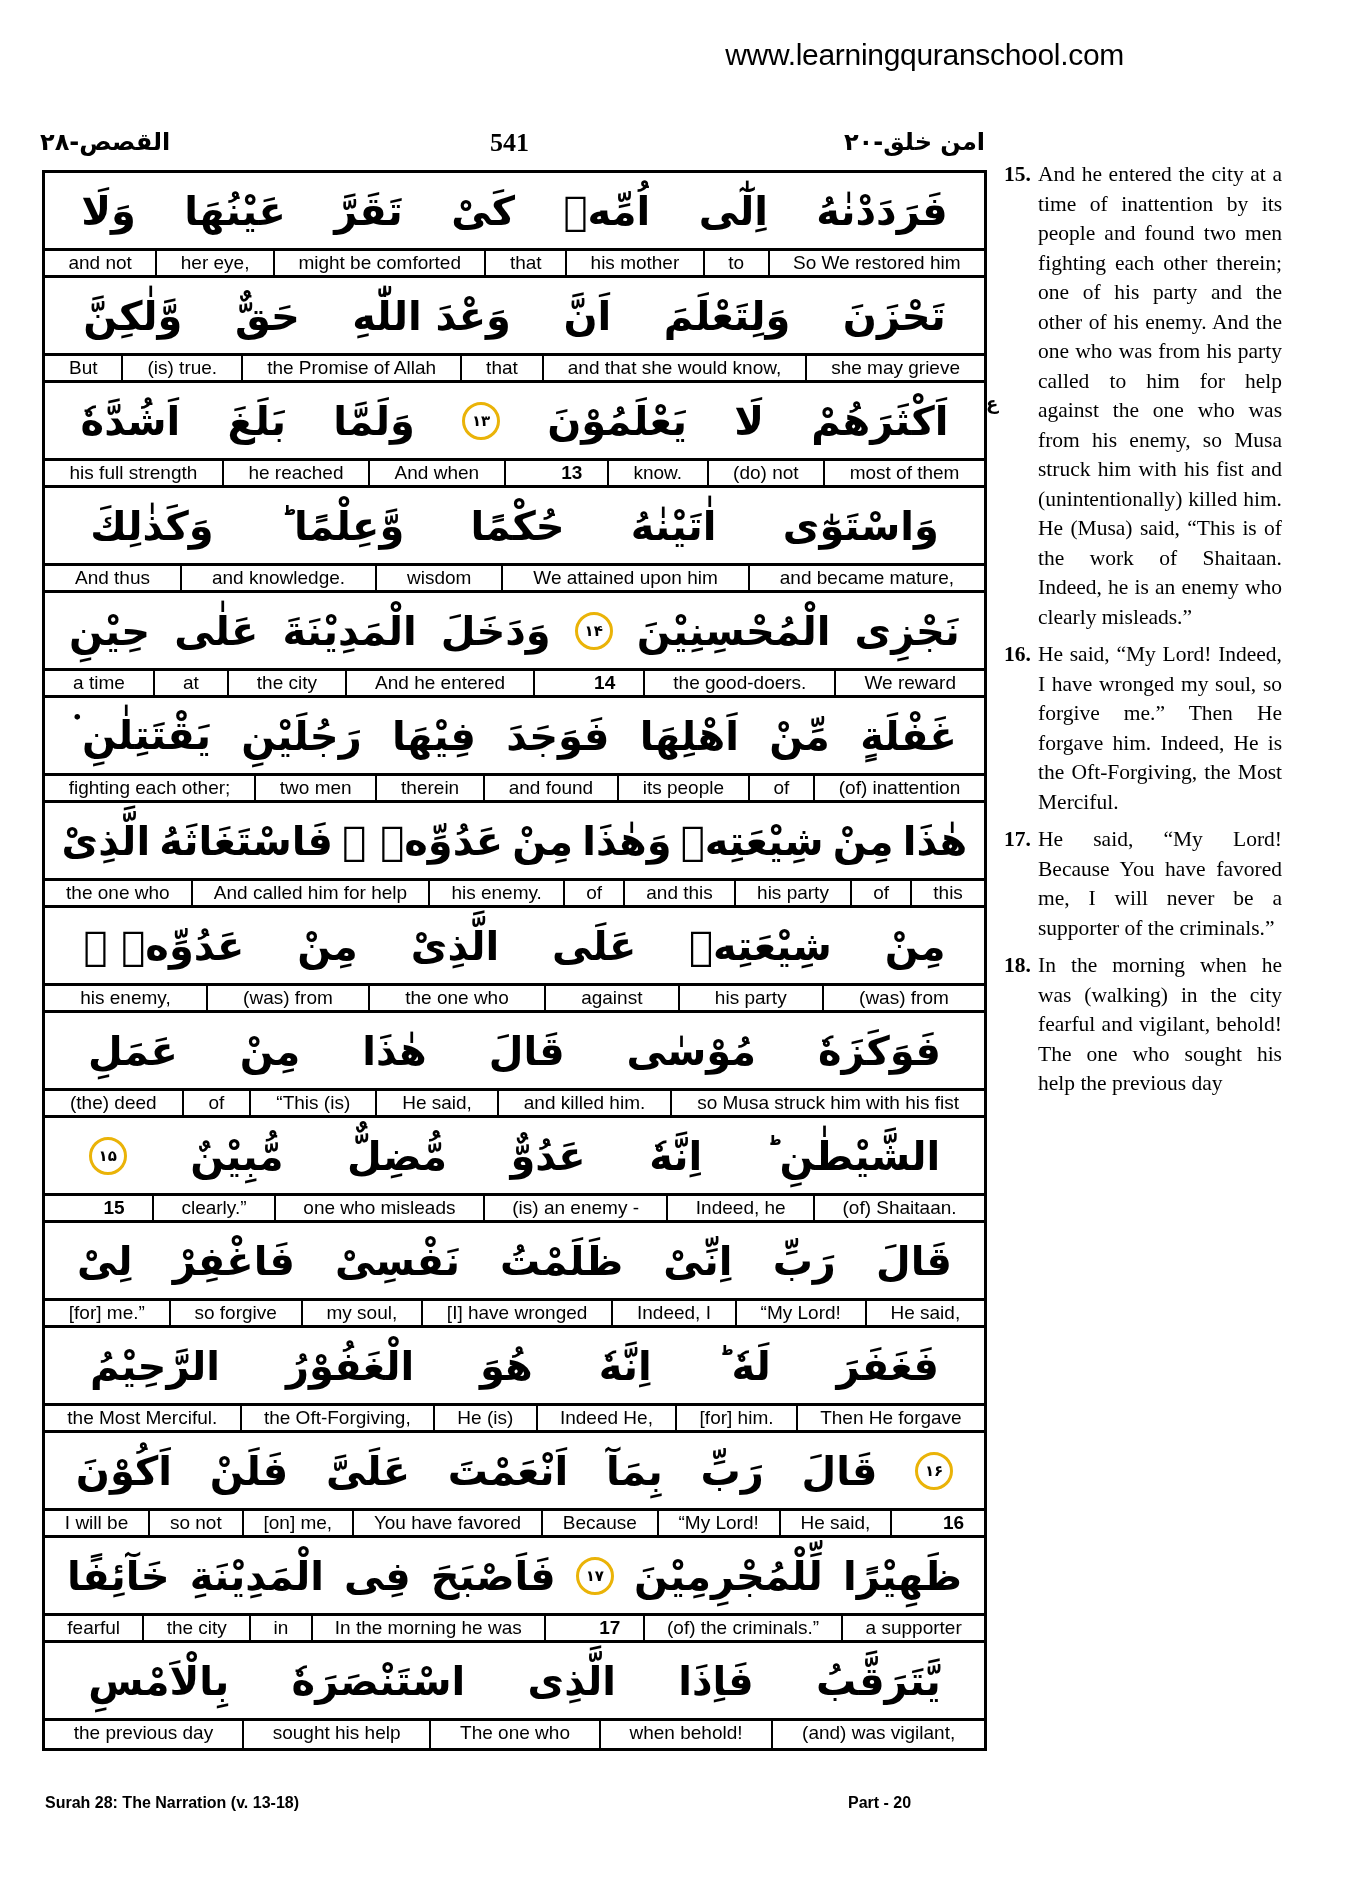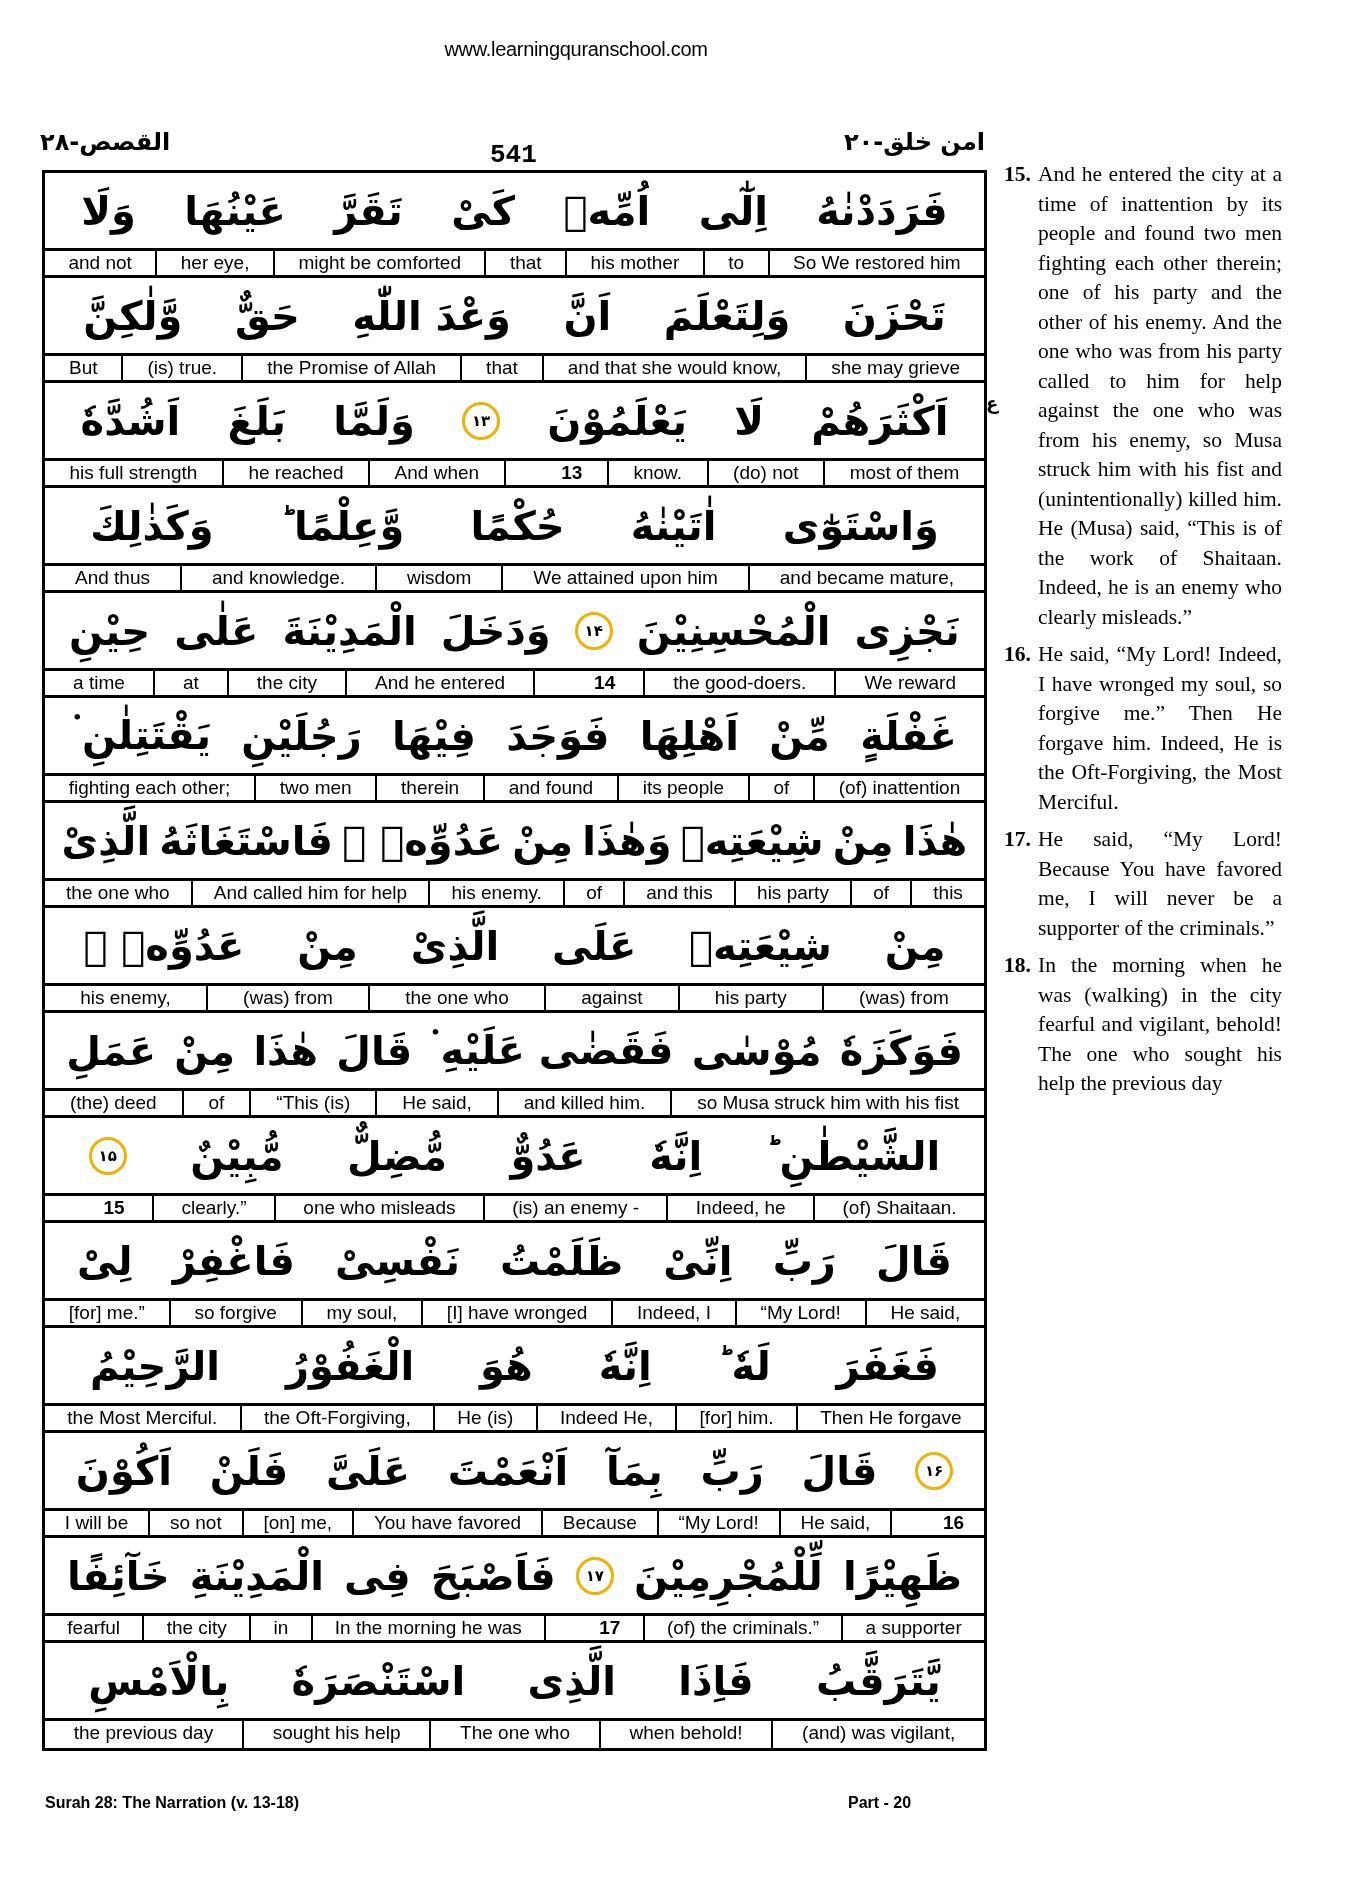--- a/index.html
+++ b/index.html
@@ -1,21 +1,21 @@
 <!DOCTYPE html>
 <html><head>
 <meta charset="utf-8">
 <style>
   html, body { margin:0; padding:0; background:#ffffff; }
   body { width:1363px; height:1889px; position:relative; overflow:hidden; color:#000; }
-  .site { position:absolute; top:38px; left:16px; width:1120px; text-align:center;
-          font-family:"Liberation Sans", sans-serif; font-size:20px; letter-spacing:-0.3px; }
+  .site { position:absolute; top:38px; left:4px; width:1120px; text-align:right;
+          font-family:"Liberation Sans", sans-serif; font-size:30px; letter-spacing:-0.3px; }
   .hdr { position:absolute; top:128px; font-family:"DejaVu Sans", sans-serif; font-size:24px; font-weight:bold; }
   .hdr-left { left:40px; direction:rtl; }
-  .hdr-center { left:490px; font-family:Liberation Mono, monospace; font-size:26px;margin-top:12px; }
+  .hdr-center { left:490px; font-family:Liberation Serif, serif; font-size:26px; }
   .hdr-right { right:378px; direction:rtl; }
   .grid { position:absolute; left:42px; top:170px; width:945px; border:3px solid #000; box-sizing:border-box; }
   .pair { display:block; }
   .ar-row { height:78px; border-bottom:3px solid #000; display:flex; flex-direction:row-reverse;
             align-items:center; justify-content:space-around; padding:0 12px; box-sizing:border-box; }
   .ar-word { font-family:"DejaVu Sans", sans-serif; font-size:40px; font-weight:bold; direction:rtl; white-space:nowrap; }
   .ayah-mark { display:inline-flex; width:32px; height:32px; border:3px solid #eab308; border-radius:50%;
                align-items:center; justify-content:center; font-size:15px; font-family:"DejaVu Sans", sans-serif; font-weight:bold; }
   .en-row { height:27px; border-bottom:3px solid #000; display:flex; flex-direction:row-reverse; box-sizing:border-box; }
   .pair:last-child .en-row { border-bottom:none; }
@@ -193,21 +193,20 @@
         <div class="en-cell">against</div>
         <div class="en-cell">the one who</div>
         <div class="en-cell">(was) from</div>
         <div class="en-cell">his enemy,</div>
       </div>
     </div>
     <div class="pair">
       <div class="ar-row">
         <span class="ar-word">فَوَكَزَهٗ</span>
         <span class="ar-word">مُوْسٰى</span>
-        <span class="ar-word">فَقَضٰى عَلَيْهِ ۬</span>
         <span class="ar-word">قَالَ</span>
         <span class="ar-word">هٰذَا</span>
         <span class="ar-word">مِنْ</span>
         <span class="ar-word">عَمَلِ</span>
       </div>
       <div class="en-row">
         <div class="en-cell">so Musa struck him with his fist</div>
         <div class="en-cell">and killed him.</div>
         <div class="en-cell">He said,</div>
         <div class="en-cell">“This (is)</div>

